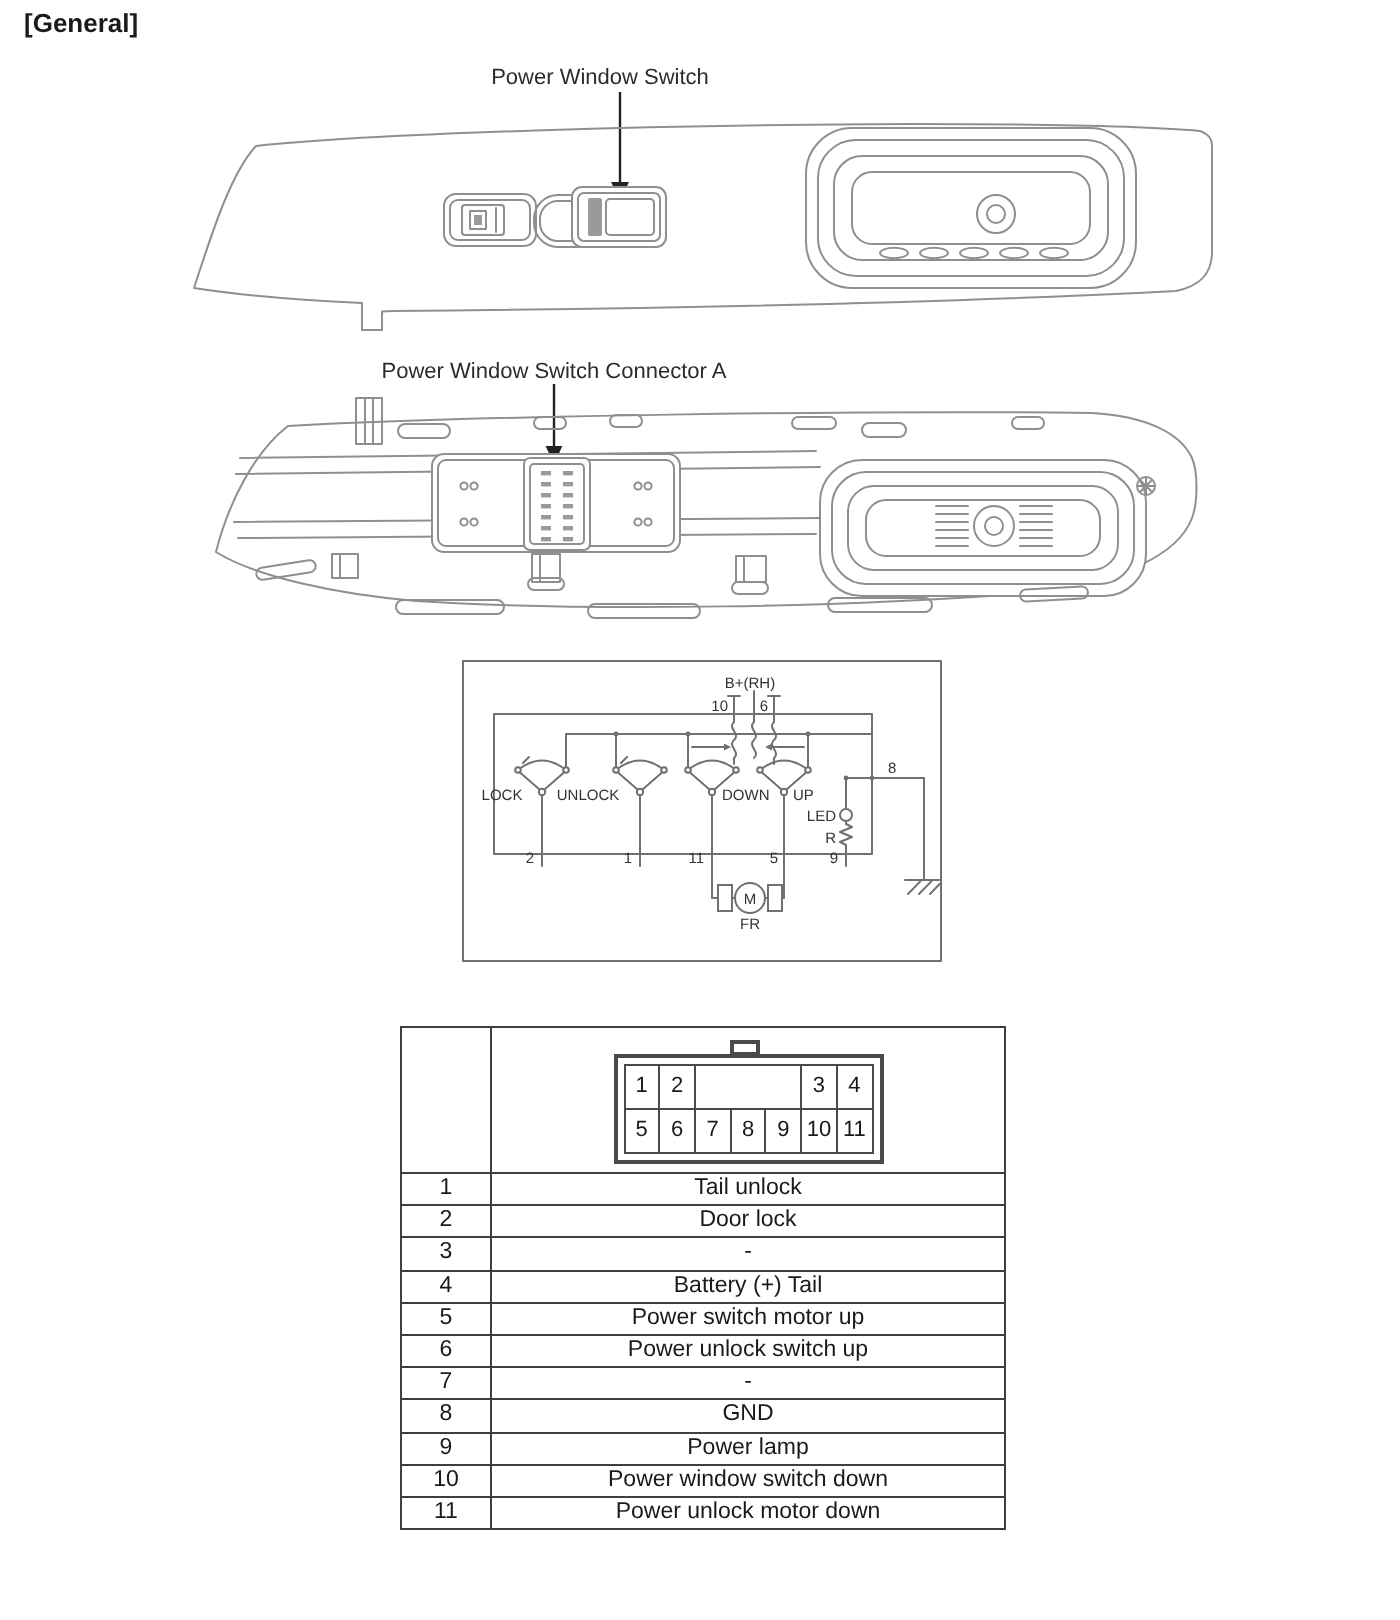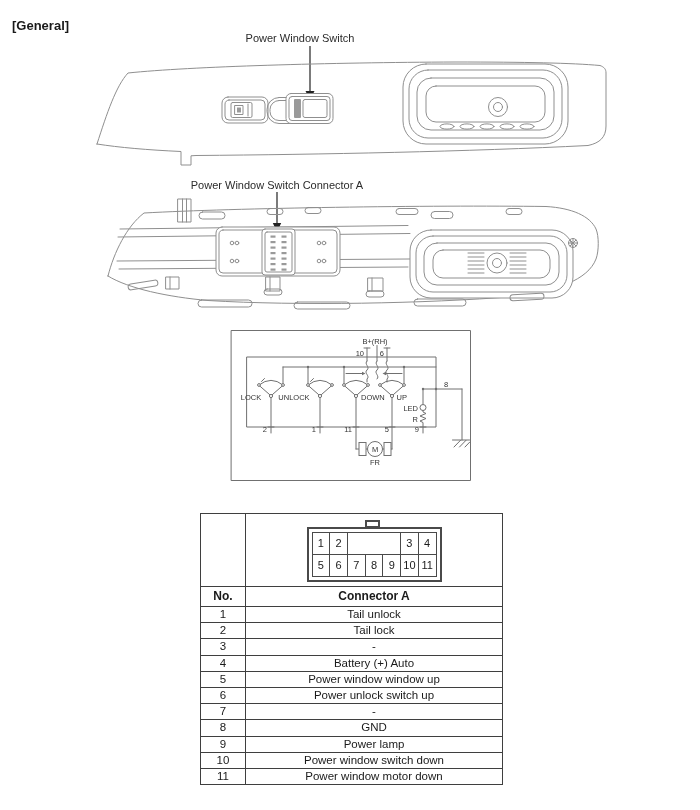--- a/index.html
+++ b/index.html
@@ -1,19 +1,19 @@
 <!DOCTYPE html>
 <html><head>
 <meta charset="utf-8">
 <style>
   html,body { margin:0; padding:0; background:#fff; }
   body { width:700px; height:810px; position:relative; overflow:hidden;
          font-family:"Liberation Sans", sans-serif; color:#1a1a1a; }
   .page { position:absolute; inset:0; background:#fff; }
-  #general-title { position:absolute; left:12px; top:18px; font-size:13px; font-weight:bold; }
+  #general-title { position:absolute; left:12px; top:4px; font-size:13px; font-weight:bold; }
   svg { position:absolute; overflow:visible; }
   #svg-front   { left:88px;  top:28px;  }
   #svg-back    { left:95px;  top:176px; }
   #svg-circuit { left:228px; top:328px; }
   svg text { font-family:"Liberation Sans", sans-serif; fill:#2b2b2b; stroke:none; }
   .lbl { font-size:11px; }
   .draw  { stroke:#8f8f8f; fill:none; stroke-width:1; stroke-linejoin:round; stroke-linecap:round; }
   .drawf { stroke:none; fill:#9a9a9a; }
   .wht   { fill:#fff; }
   .circ  { stroke:#707070; fill:none; stroke-width:1; stroke-linejoin:round; stroke-linecap:round; }
@@ -343,42 +343,38 @@
               <div class="pc">8</div>
               <div class="pc">9</div>
               <div class="pc">10</div>
               <div class="pc last">11</div>
             </div>
           </div>
         </div>
       </td>
     </tr>
     <tr>
-      <th class="c-left">No.</th>
-      <th>Connector A</th>
-    </tr>
-    <tr>
           <td>1</td>
           <td>Tail unlock</td>
         </tr>
     <tr>
           <td>2</td>
-          <td>Tail lock</td>
+          <td>Door lock</td>
         </tr>
     <tr>
           <td>3</td>
           <td>-</td>
         </tr>
     <tr>
           <td>4</td>
-          <td>Battery (+) Auto</td>
+          <td>Battery (+) Tail</td>
         </tr>
     <tr>
           <td>5</td>
-          <td>Power window window up</td>
+          <td>Power switch motor up</td>
         </tr>
     <tr>
           <td>6</td>
           <td>Power unlock switch up</td>
         </tr>
     <tr>
           <td>7</td>
           <td>-</td>
         </tr>
     <tr>
@@ -388,18 +384,18 @@
     <tr>
           <td>9</td>
           <td>Power lamp</td>
         </tr>
     <tr>
           <td>10</td>
           <td>Power window switch down</td>
         </tr>
     <tr>
           <td>11</td>
-          <td>Power window motor down</td>
+          <td>Power unlock motor down</td>
         </tr>
   </tbody>
     </table>
 
 </div>
 
 </body></html>

